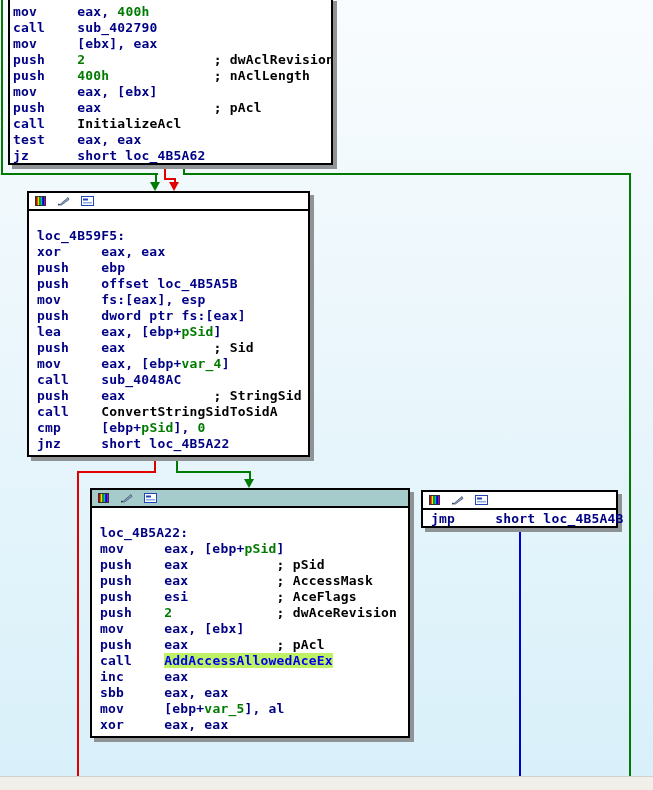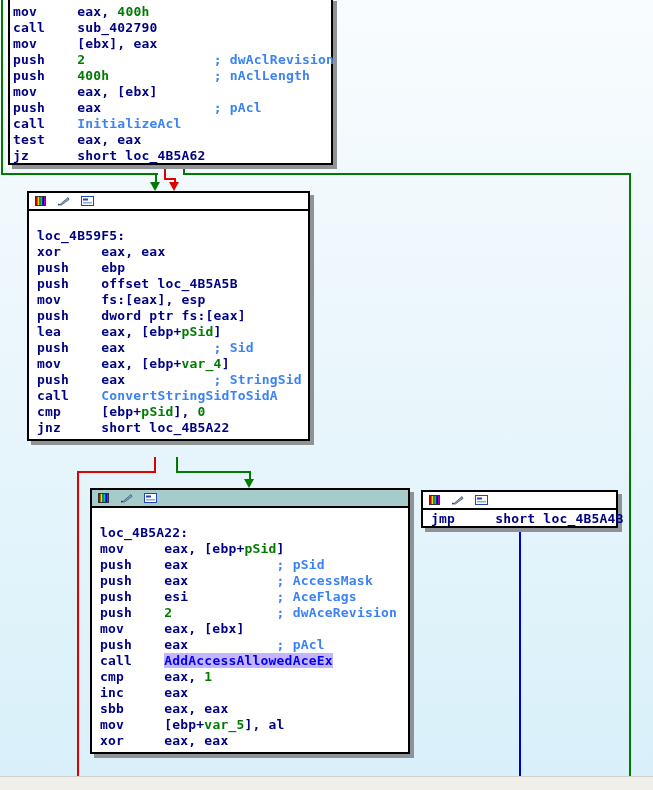--- a/index.html
+++ b/index.html
@@ -19,22 +19,22 @@
   }
   .block.selected .hdr{background:#a5cbca;}
   .icon{display:inline-block;line-height:0;}
   .body{box-sizing:border-box;}
   .row{height:16px;line-height:16px;white-space:pre;}
   .row span{
     font:bold 13px/16px "DejaVu Sans Mono", monospace;letter-spacing:0.2px;
   }
   .n{color:#000085;}
   .g{color:#007b00;}
-  .b{color:#3b82f6;}
-  .hl{color:#0000ee;background:#c4b5fd;}
+  .b{color:#000000;}
+  .hl{color:#0000ee;background:#bef264;}
   .edge{position:absolute;}
   .arrow{position:absolute;width:0;height:0;border-left:5px solid transparent;border-right:5px solid transparent;border-top:9px solid currentColor;}
   #bottomstrip{
     position:absolute;left:0;top:776px;width:653px;height:14px;
     background:#f0efea;border-top:1px solid #d2d1ca;z-index:10;
   }
 </style>
 </head>
 <body>
 
@@ -97,20 +97,21 @@
         <div class="row"></div>
         <div class="row"><span class="n">loc_4B59F5:</span></div>
         <div class="row"><span class="n">xor     eax, eax</span></div>
         <div class="row"><span class="n">push    ebp</span></div>
         <div class="row"><span class="n">push    offset loc_4B5A5B</span></div>
         <div class="row"><span class="n">mov     fs:[eax], esp</span></div>
         <div class="row"><span class="n">push    dword ptr fs:[eax]</span></div>
         <div class="row"><span class="n">lea     eax, [ebp+</span><span class="g">pSid</span><span class="n">]</span></div>
         <div class="row"><span class="n">push    eax</span><span class="n">           </span><span class="b">; Sid</span></div>
         <div class="row"><span class="n">mov     eax, [ebp+</span><span class="g">var_4</span><span class="n">]</span></div>
+        <div class="row"><span class="n">call    sub_4048AC</span></div>
         <div class="row"><span class="n">push    eax</span><span class="n">           </span><span class="b">; StringSid</span></div>
         <div class="row"><span class="n">call    </span><span class="b">ConvertStringSidToSidA</span></div>
         <div class="row"><span class="n">cmp     [ebp+</span><span class="g">pSid</span><span class="n">], </span><span class="g">0</span></div>
         <div class="row"><span class="n">jnz     short loc_4B5A22</span></div>
       </div>
     </div>
     <div class="block selected" style="left: 90px; top: 488px; width: 320px;">
       <div class="hdr">
         <span class="icon"><svg width="11" height="10">
             <rect x="0" y="0" width="11" height="10" fill="#333"></rect>
@@ -135,21 +136,20 @@
         <div class="row"></div>
         <div class="row"><span class="n">loc_4B5A22:</span></div>
         <div class="row"><span class="n">mov     eax, [ebp+</span><span class="g">pSid</span><span class="n">]</span></div>
         <div class="row"><span class="n">push    eax</span><span class="n">           </span><span class="b">; pSid</span></div>
         <div class="row"><span class="n">push    eax</span><span class="n">           </span><span class="b">; AccessMask</span></div>
         <div class="row"><span class="n">push    esi</span><span class="n">           </span><span class="b">; AceFlags</span></div>
         <div class="row"><span class="n">push    </span><span class="g">2</span><span class="n">             </span><span class="b">; dwAceRevision</span></div>
         <div class="row"><span class="n">mov     eax, [ebx]</span></div>
         <div class="row"><span class="n">push    eax</span><span class="n">           </span><span class="b">; pAcl</span></div>
         <div class="row"><span class="n">call    </span><span class="hl">AddAccessAllowedAceEx</span></div>
-        <div class="row"><span class="n">cmp     eax, </span><span class="g">1</span></div>
         <div class="row"><span class="n">inc     eax</span></div>
         <div class="row"><span class="n">sbb     eax, eax</span></div>
         <div class="row"><span class="n">mov     [ebp+</span><span class="g">var_5</span><span class="n">], al</span></div>
         <div class="row"><span class="n">xor     eax, eax</span></div>
       </div>
     </div>
     <div class="block" style="left: 421px; top: 490px; width: 197px;">
       <div class="hdr">
         <span class="icon"><svg width="11" height="10">
             <rect x="0" y="0" width="11" height="10" fill="#333"></rect>

